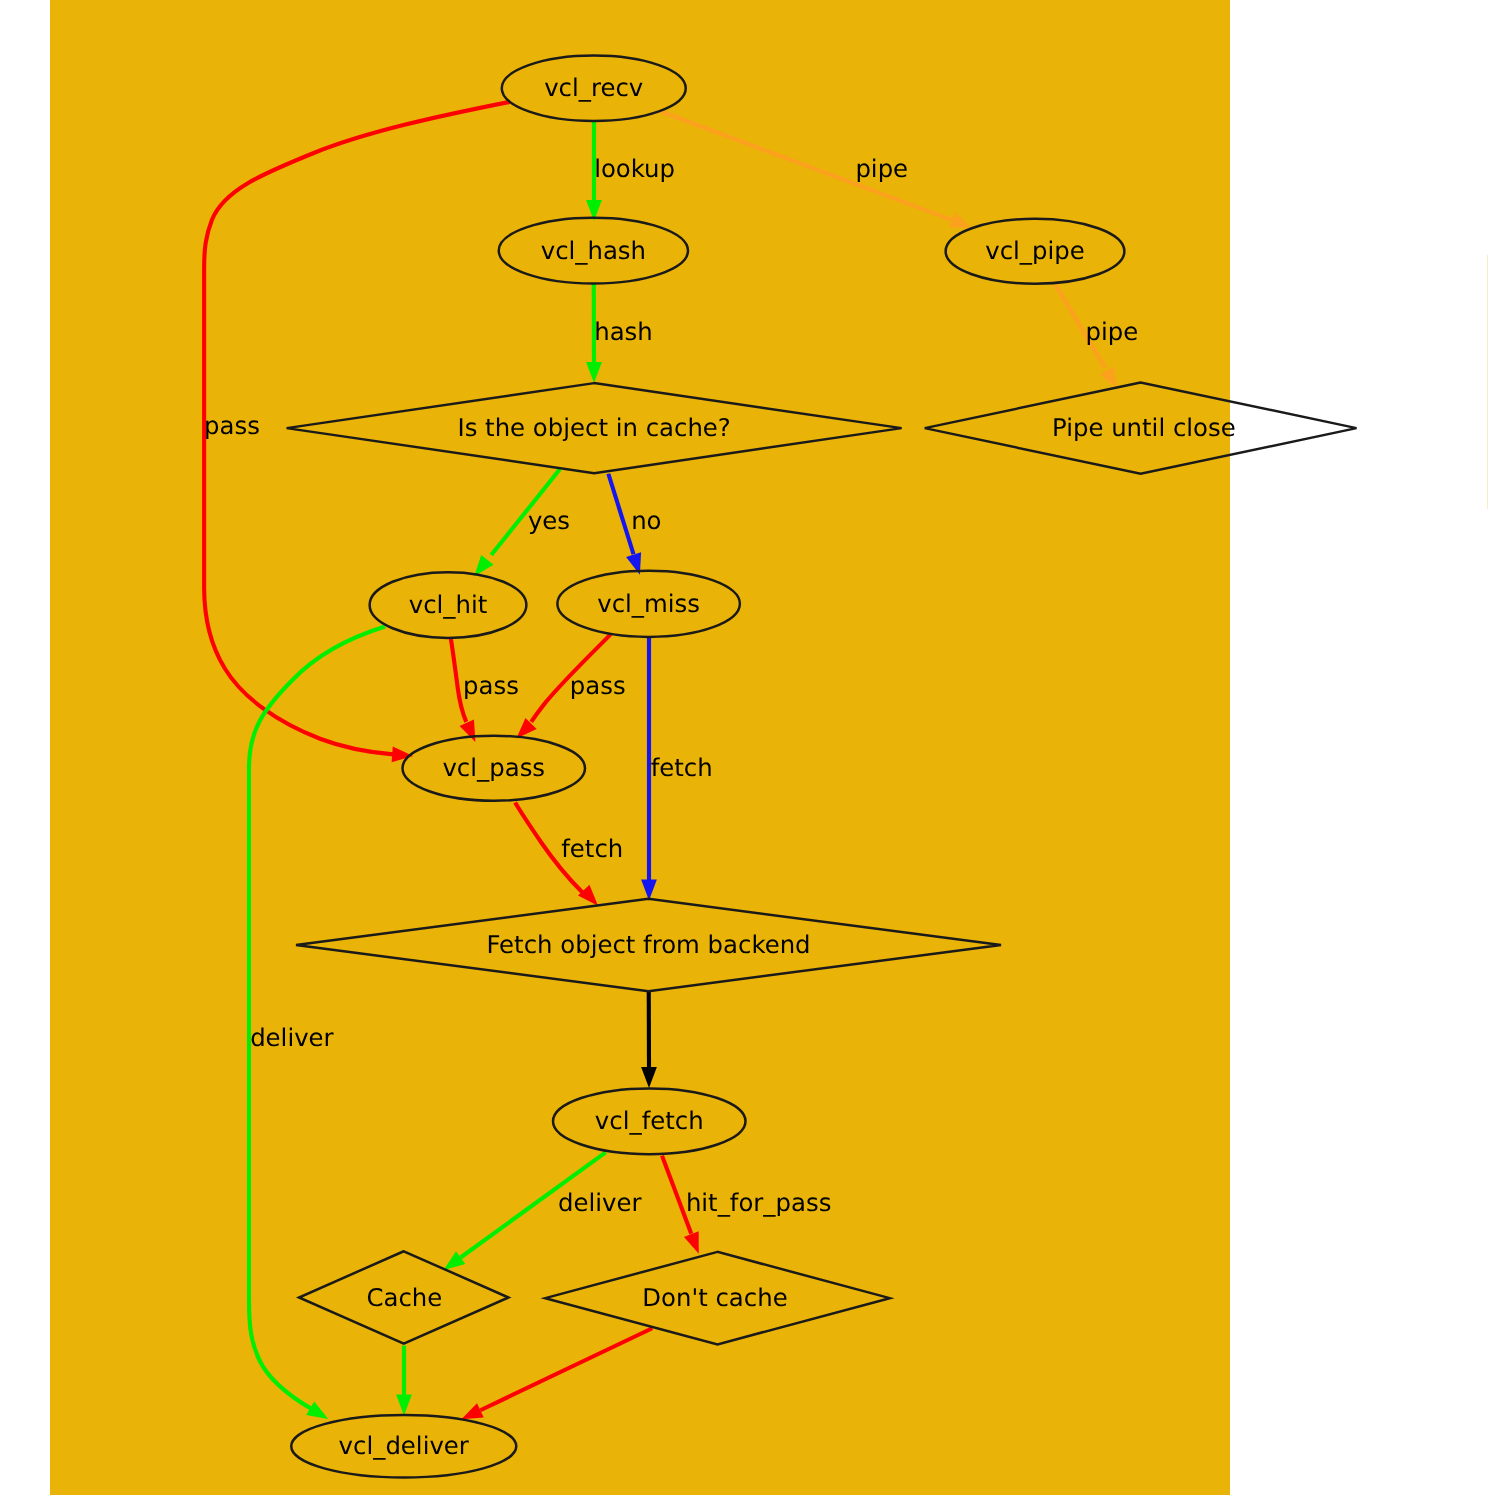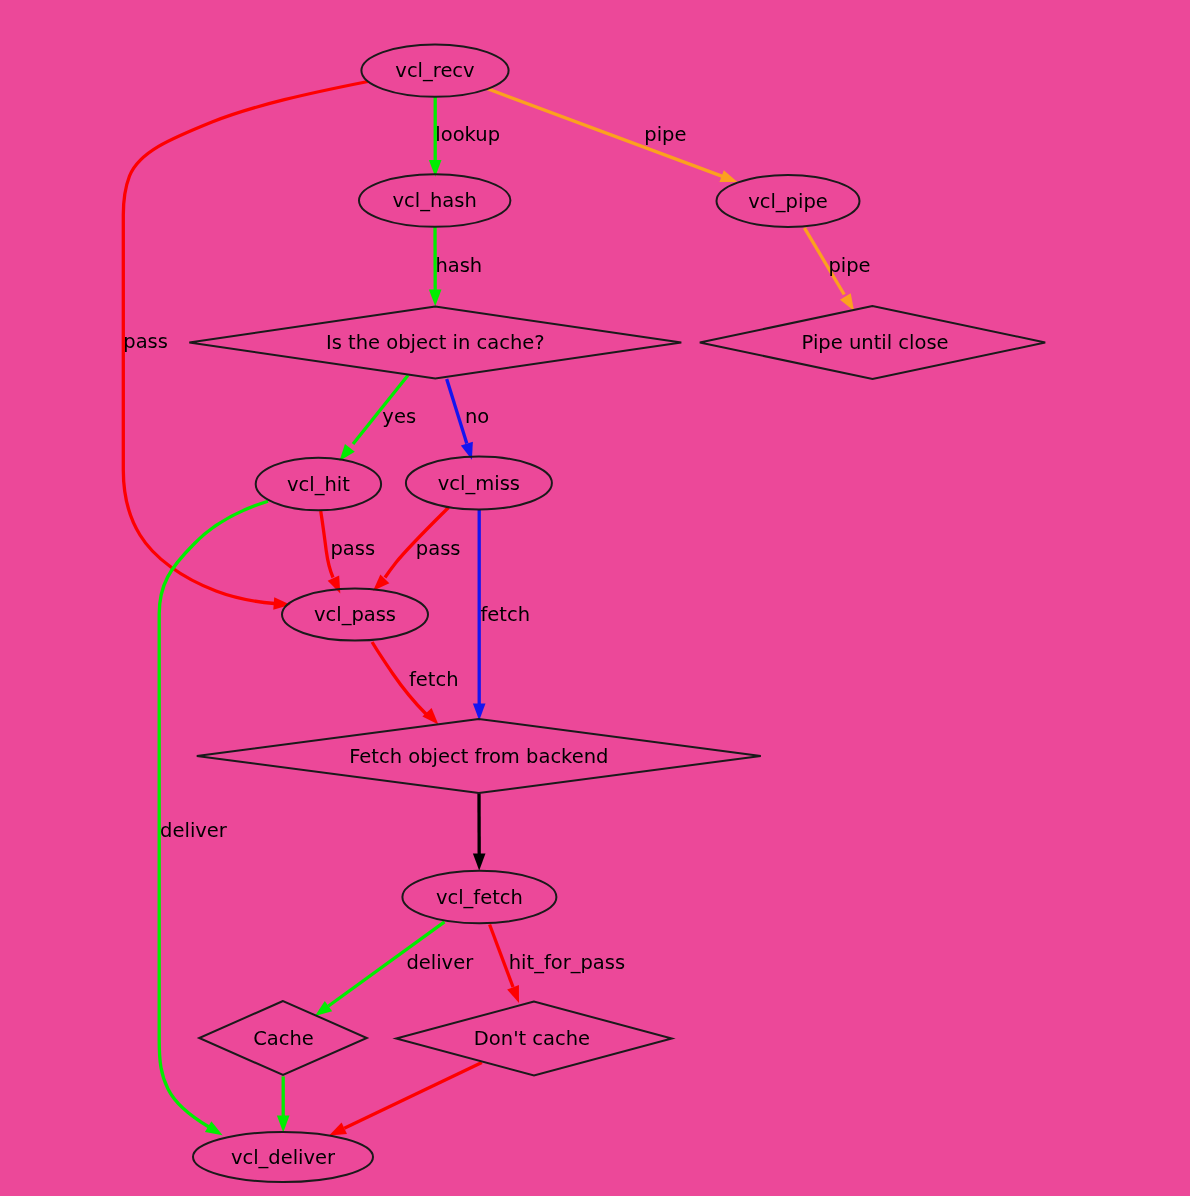--- a/index.html
+++ b/index.html
@@ -1,17 +1,17 @@
 <!DOCTYPE html>
 <html><head>
 <meta charset="utf-8">
 <style>
   html,body{margin:0;padding:0;background:#ffffff;}
   body{width:1190px;height:1196px;overflow:hidden;font-family:"DejaVu Sans",sans-serif;}
-  #canvas{position:relative;width:1190px;height:1196px;background:#ec4899;}
+  #canvas{position:relative;width:944px;height:1196px;background:#eab308;margin-left:40px;}
   svg{display:block;}
   .node-shape{fill:none;stroke:#1a1a1a;stroke-width:2.0;}
   .node-label{font-family:"DejaVu Sans",sans-serif;font-size:19.5px;fill:#000;text-anchor:middle;dominant-baseline:alphabetic;}
   .edge-label{font-family:"DejaVu Sans",sans-serif;font-size:19.5px;fill:#000;text-anchor:middle;}
   .edge-path{fill:none;stroke-width:3.3;}
 </style>
 </head>
 <body>
 
 <div id="canvas">

